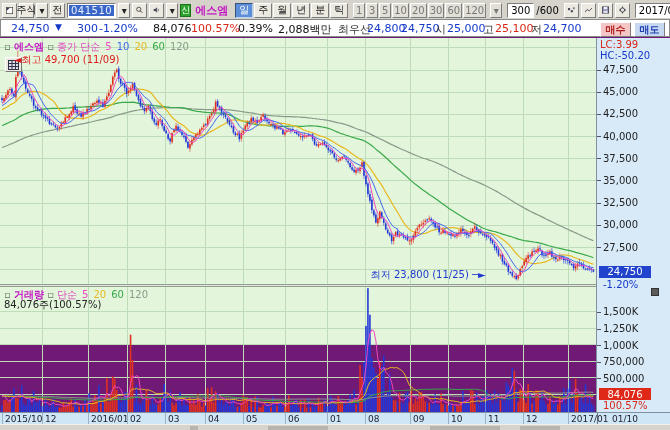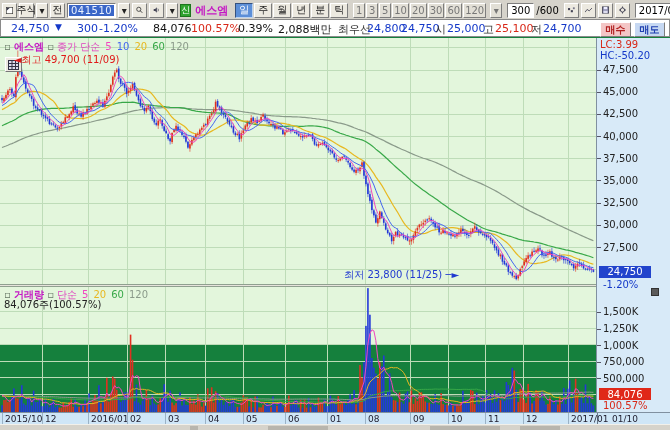--- a/index.html
+++ b/index.html
@@ -1,18 +1,18 @@
 <!DOCTYPE html>
 <html><head>
 <meta charset="utf-8">
 <style>
   * { margin:0; padding:0; box-sizing:border-box; }
   html,body { width:670px; height:430px; overflow:hidden; }
   body { font-family:"DejaVu Sans","Liberation Sans",sans-serif; }
-  .app { position:relative; width:670px; height:430px; background:#15803d; overflow:hidden; }
+  .app { position:relative; width:670px; height:430px; background:#701a75; overflow:hidden; }
 
   
   .toolbar { position:absolute; left:0; top:0; width:670px; height:19px; background:#d6d3cb;
              display:flex; align-items:center; gap:2px; padding:1px 2px 0 2px; font-size:10px; white-space:nowrap; }
   .tbtn { display:inline-flex; align-items:center; justify-content:center; height:15px; min-width:15px;
           padding:0 3px; background:#ece9e0; border:1px solid; border-color:#ffffff #7d7d7d #7d7d7d #ffffff;
           color:#222; cursor:default; }
   .tbtn.small { min-width:12px; padding:0 1px; }
   .tbtn.active { background:#5c8fd8; color:#fff; border-color:#35517e #bcd2ee #bcd2ee #35517e; }
   .tbtn.dim { color:#777; background:#e2dfd6; }
@@ -1161,21 +1161,21 @@
     <div class="chart-tool-icon">
       <svg width="11" height="10" viewBox="0 0 11 10">
           <rect x="0.5" y="0.5" width="10" height="9" fill="#dde" stroke="#334"></rect>
           <line x1="0.5" y1="3.5" x2="10.5" y2="3.5" stroke="#334"></line>
           <line x1="0.5" y1="6.5" x2="10.5" y2="6.5" stroke="#334"></line>
           <line x1="4" y1="0.5" x2="4" y2="9.5" stroke="#334"></line>
           <line x1="7.5" y1="0.5" x2="7.5" y2="9.5" stroke="#334"></line>
         </svg>
     </div>
     <div class="anno anno-high" id="anno-high" style="left: 13.824px; top: 7.47839px;">◄최고 49,700 (11/09)</div>
-    <div class="anno anno-low" id="anno-low" style="left: 344.28px; width: 168px; text-align: left; top: 230.343px;">최저 23,800 (11/25) ─►</div>
+    <div class="anno anno-low" id="anno-low" style="left: 344.28px; width: 168px; text-align: center; top: 230.343px;">최저 23,800 (11/25) ─►</div>
 
     <div class="legend" id="vol-legend" style="left:4px;top:250px;"><span style="color:#667766;">▫ </span><span class="nm">거래량</span><span style="color:#667766;"> ▫ </span><span class="sr">단순</span><span style="margin-left:5px;color:#f046c0;">5</span><span style="margin-left:5px;color:#e8b820;">20</span><span style="margin-left:5px;color:#38a848;">60</span><span style="margin-left:5px;color:#8a9a8a;">120</span></div>
     <div class="vol-summary">84,076주(100.57%)</div>
 
     <div class="y-axis" id="y-axis">
       <div class="lc-line">LC:3.99</div>
       <div class="hc-line">HC:-50.20</div>
       <div class="price-tag" id="price-tag" style="top: 227.912px;">24,750</div>
       <div class="tag-pct blue" id="price-tag-pct" style="top: 240.912px;">-1.20%</div>
       <div class="vol-tag" id="vol-tag" style="top: 350px;">84,076</div>

